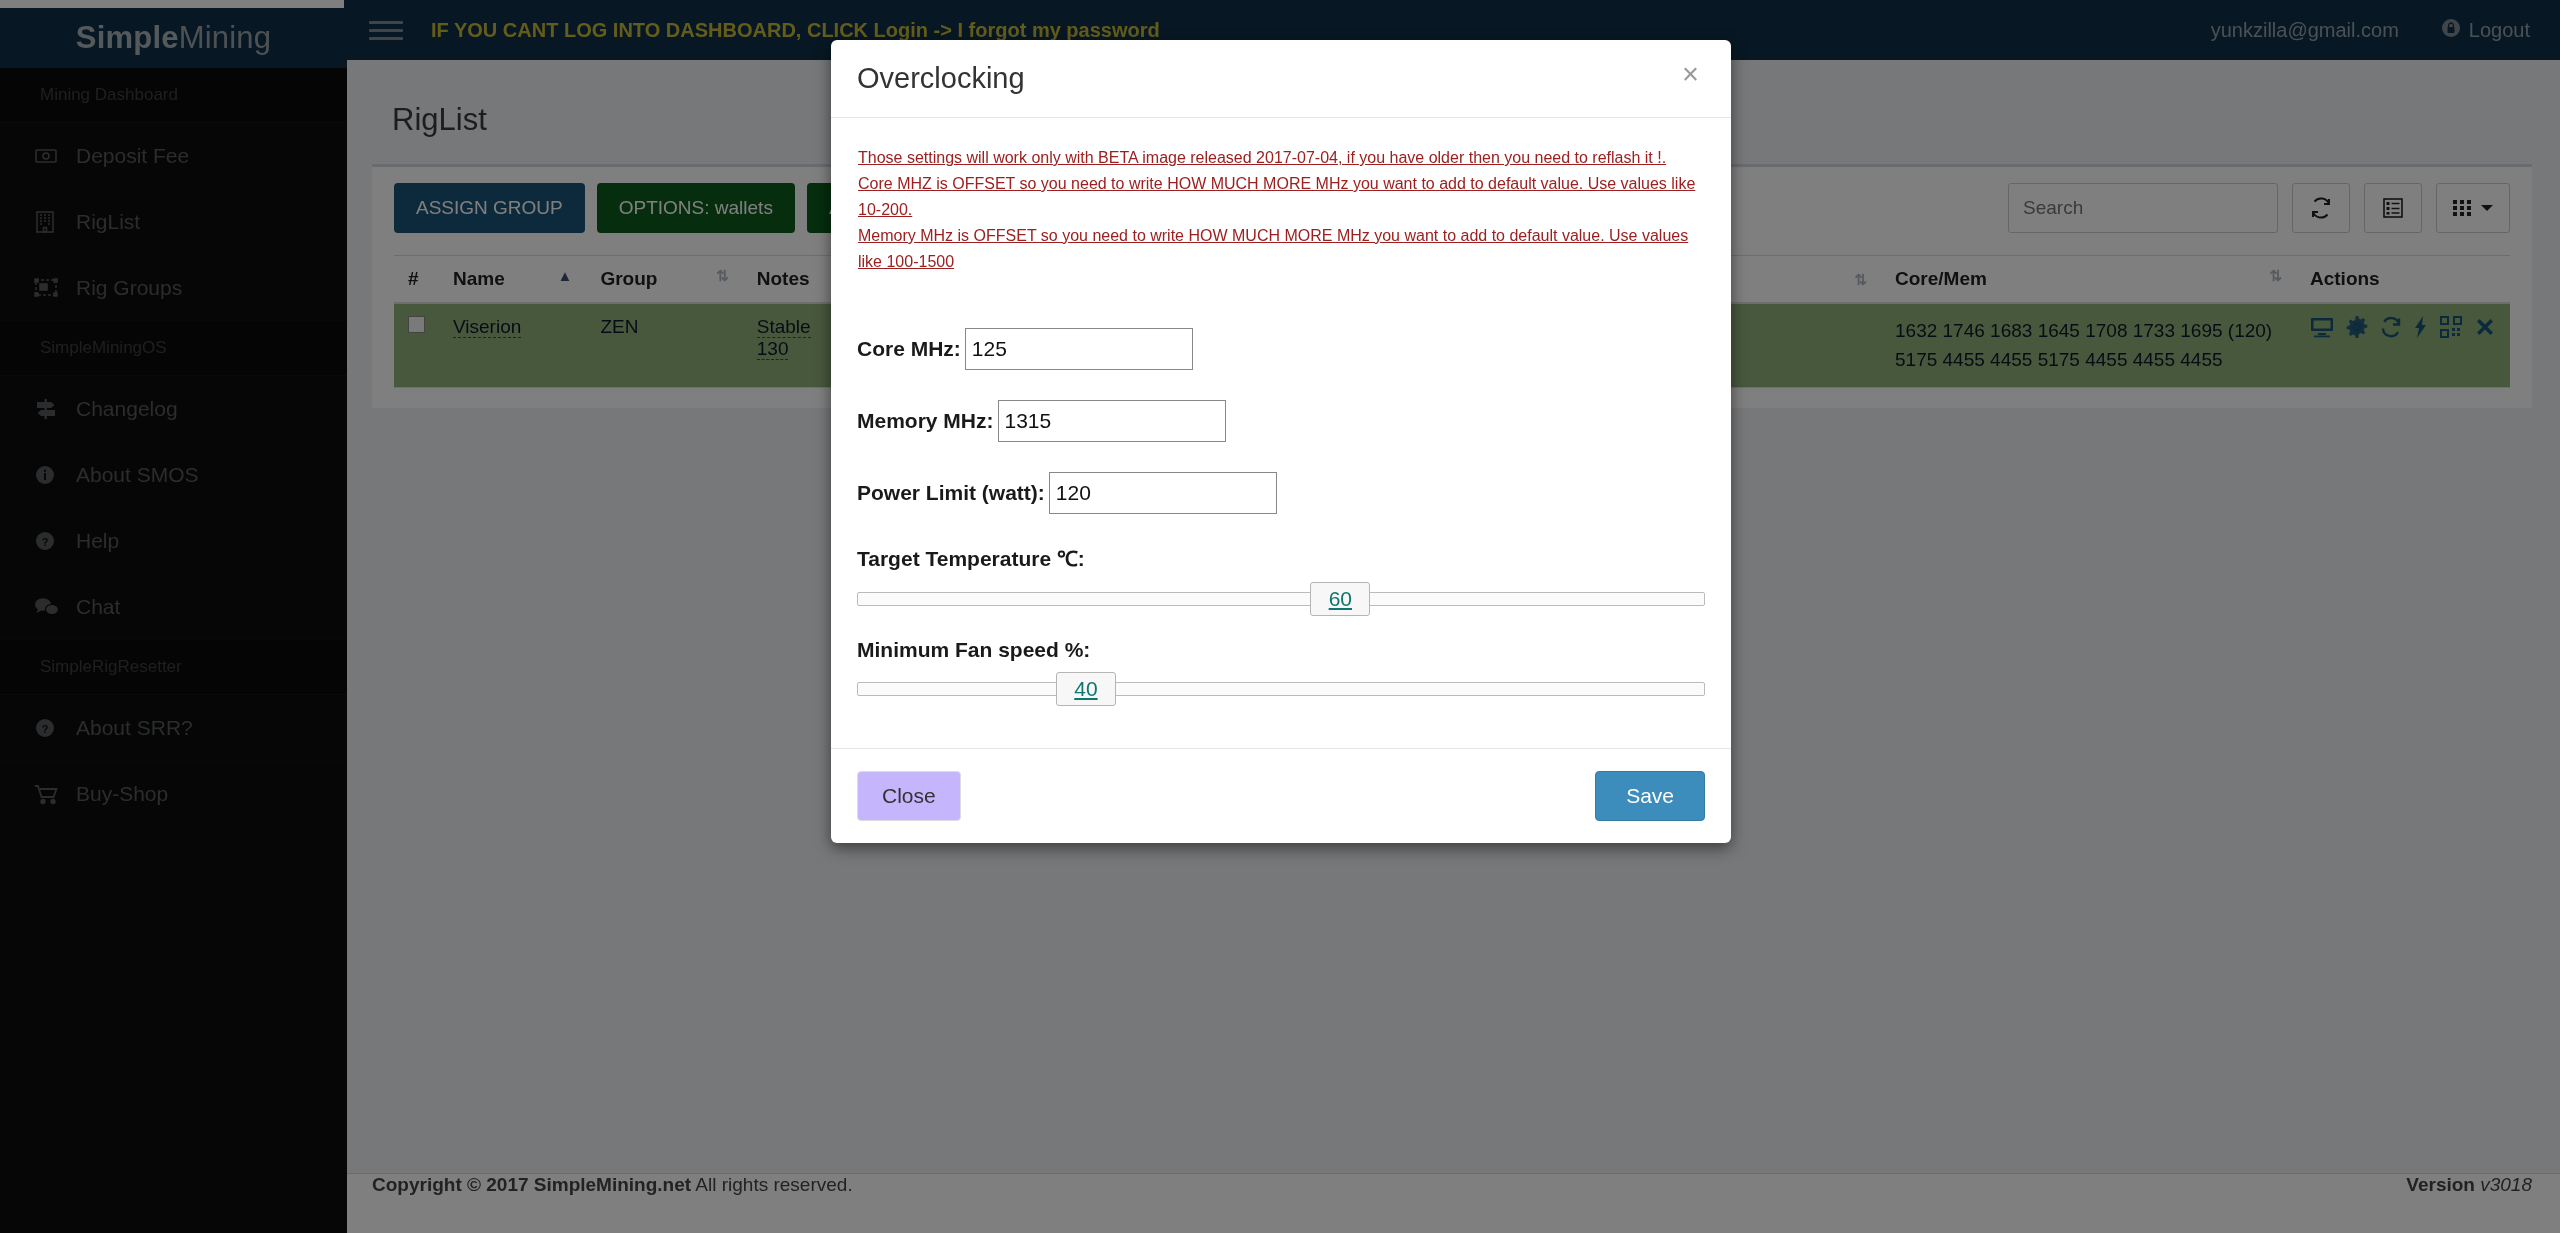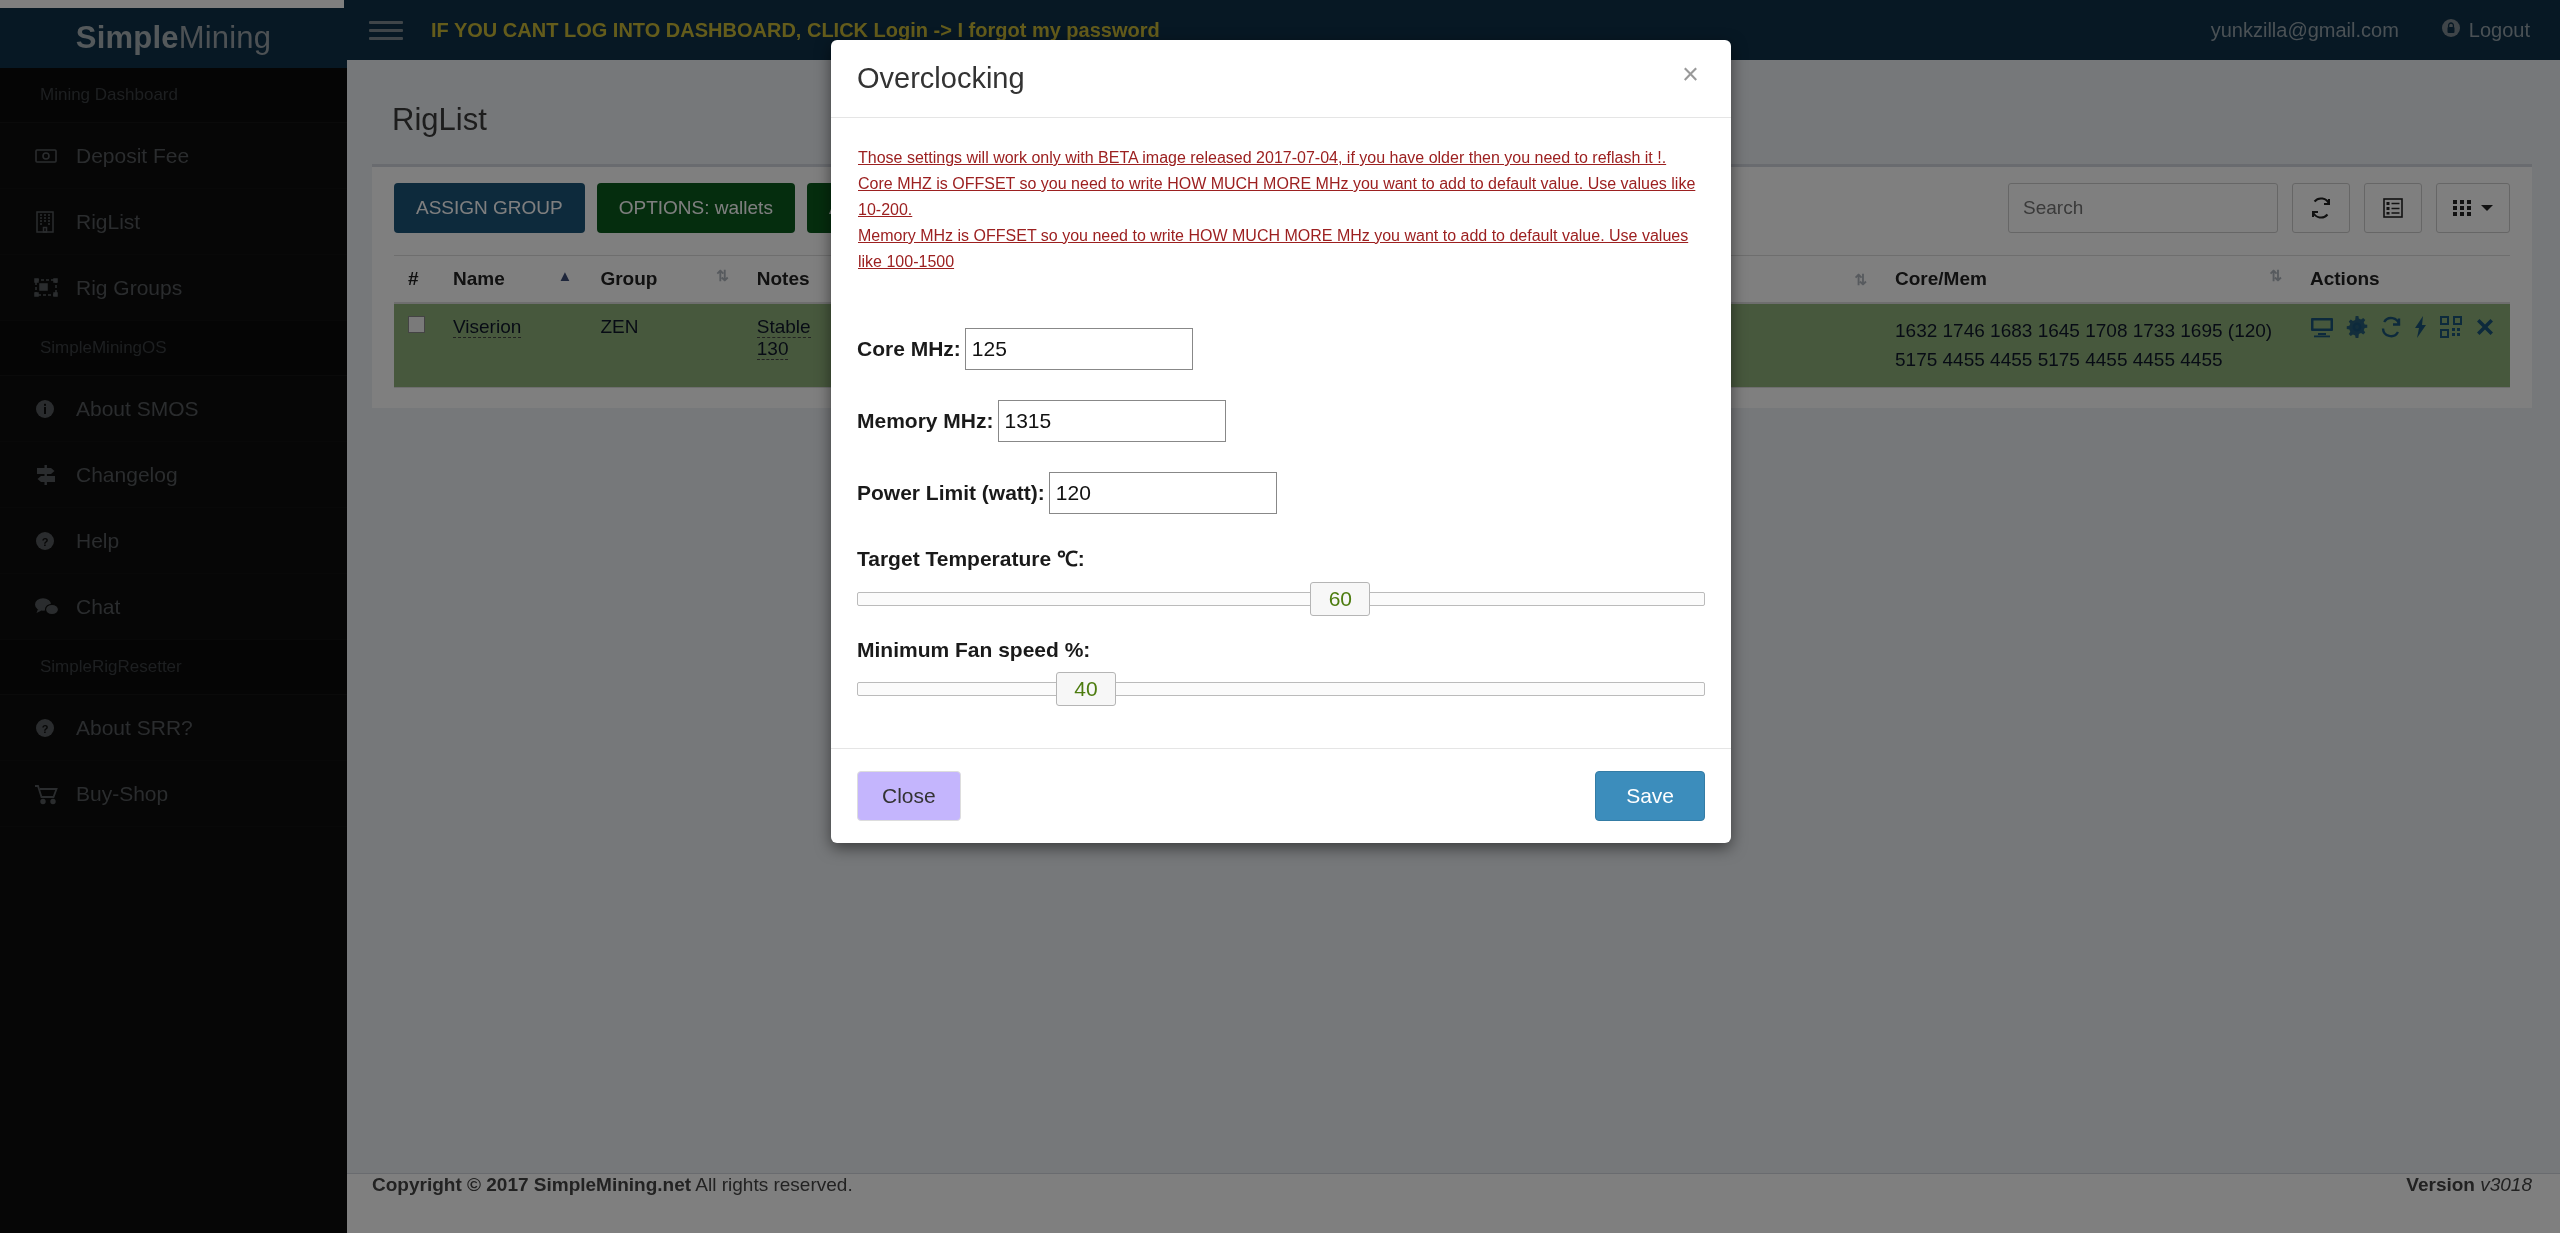--- a/index.html
+++ b/index.html
@@ -201,22 +201,23 @@
   }
   .slider-wrap { position: relative; height: 34px; }
   .slider-track {
     position: absolute; top: 10px; left: 0; right: 0; height: 14px;
     border: 1px solid #bbb; background: #fbfbfb; border-radius: 2px;
   }
   .slider-thumb {
     position: absolute; top: 0; height: 34px; min-width: 60px;
     background: #f7f7f7; border: 1px solid #b5b5b5; border-radius: 3px;
     display: flex; align-items: center; justify-content: center;
-    font-size: 21px; color: #4d7c0f; cursor: pointer;
+    font-size: 21px; color: #0f766e; cursor: pointer;
     transform: translateX(-50%);
+    text-decoration: underline;
   }
   .modal-footer {
     border-top: 1px solid #e5e5e5;
     padding: 22px 26px;
     display: flex; align-items: center;
   }
   .btn-close {
     background: #c4b5fd; border: 1px solid #ddd; color: #333;
     font-size: 21px; padding: 12px 24px; border-radius: 4px; cursor: pointer;
     font-family: "Liberation Sans", sans-serif;
@@ -272,38 +273,38 @@
             <rect x="6" y="8" width="7" height="6" fill="currentColor"></rect>
           </svg>
       </span>
       <span class="lbl">Rig Groups</span>
     </div>
 
     <div class="nav-head">SimpleMiningOS</div>
 
     <div class="nav-item">
       <span class="ico">
+        <svg width="24" height="24" viewBox="0 0 24 24">
+            <rect x="10.5" y="2" width="2.4" height="20" fill="currentColor"></rect>
+            <path d="M3 5h14l3.5 3-3.5 3H3z" fill="currentColor"></path>
+            <path d="M21 13H7l-3.5 3 3.5 3h14z" fill="currentColor"></path>
+          </svg>
+      </span>
+      <span class="lbl">Changelog</span>
+    </div>
+
+    <div class="nav-item">
+      <span class="ico">
         <svg width="22" height="22" viewBox="0 0 22 22">
             <circle cx="11" cy="11" r="9" fill="currentColor"></circle>
             <rect x="10" y="9" width="2" height="7" fill="#0c0c0c"></rect>
             <rect x="10" y="5.8" width="2" height="2" fill="#0c0c0c"></rect>
           </svg>
       </span>
       <span class="lbl">About SMOS</span>
-    </div>
-
-    <div class="nav-item">
-      <span class="ico">
-        <svg width="24" height="24" viewBox="0 0 24 24">
-            <rect x="10.5" y="2" width="2.4" height="20" fill="currentColor"></rect>
-            <path d="M3 5h14l3.5 3-3.5 3H3z" fill="currentColor"></path>
-            <path d="M21 13H7l-3.5 3 3.5 3h14z" fill="currentColor"></path>
-          </svg>
-      </span>
-      <span class="lbl">Changelog</span>
     </div>
 
     <div class="nav-item">
       <span class="ico">
         <svg width="22" height="22" viewBox="0 0 22 22">
             <circle cx="11" cy="11" r="9" fill="currentColor"></circle>
             <text x="11" y="15.5" font-size="11" font-family="Liberation Sans, sans-serif" font-weight="700" text-anchor="middle" fill="#0c0c0c">?</text>
           </svg>
       </span>
       <span class="lbl">Help</span>

